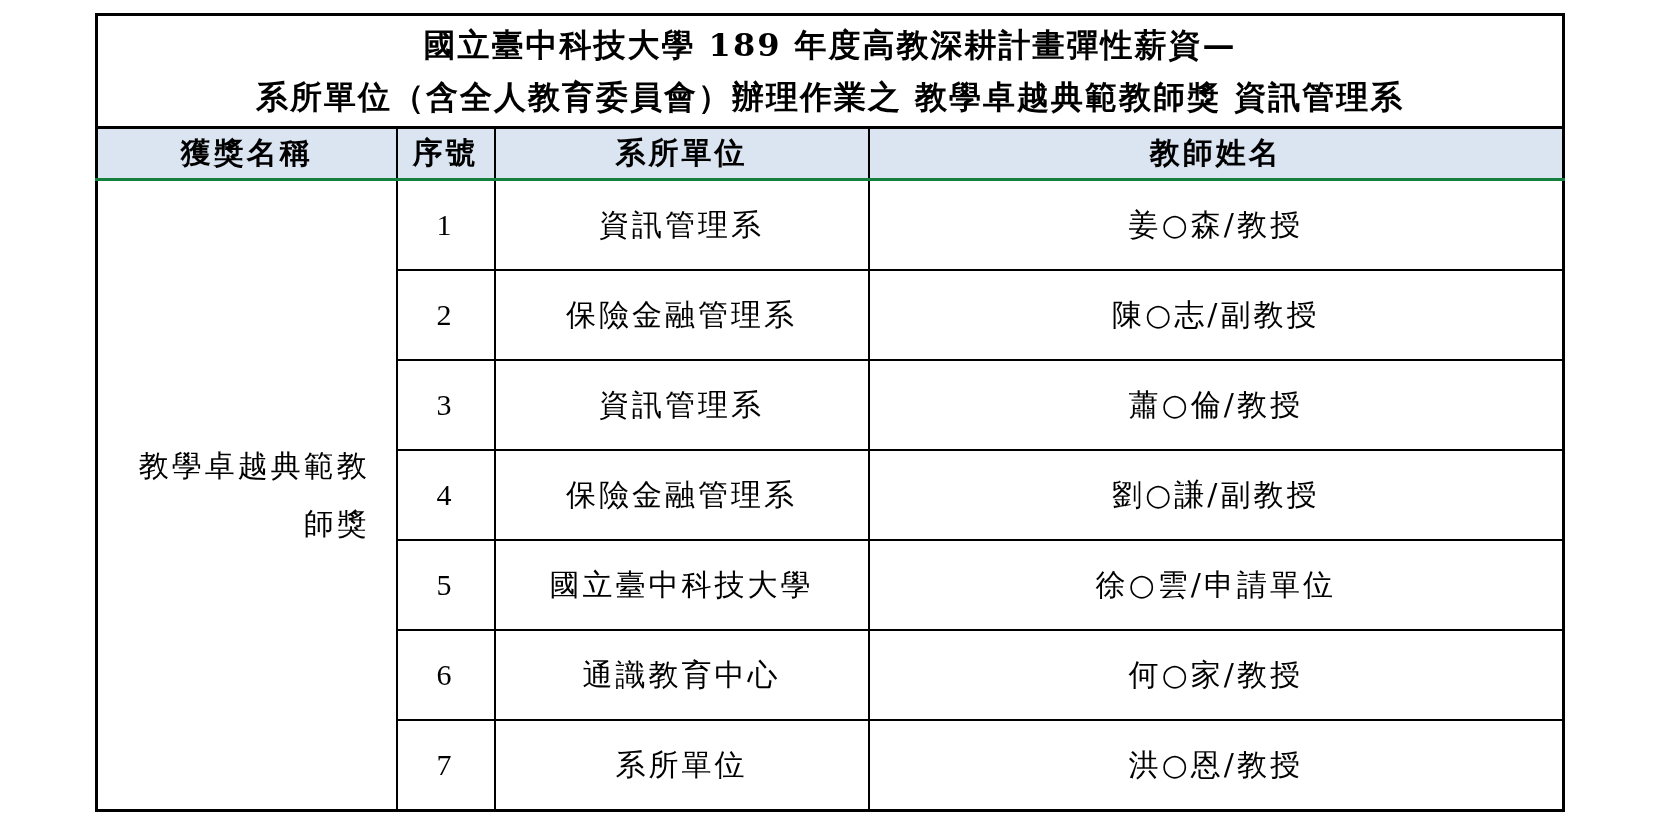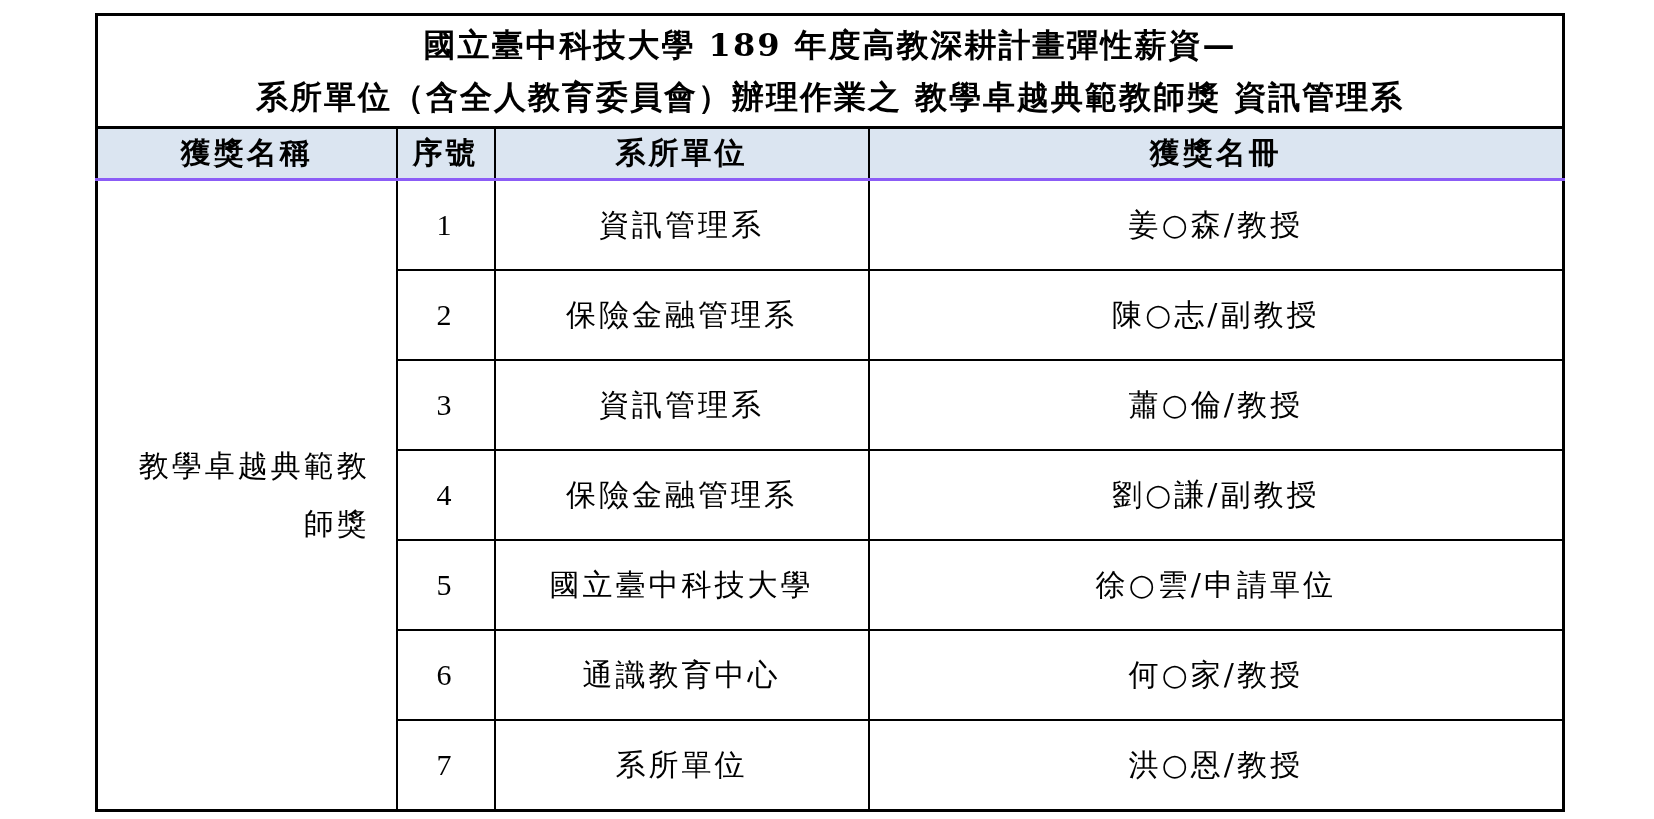--- a/index.html
+++ b/index.html
@@ -46,21 +46,21 @@
     line-height: 52px;
     letter-spacing: 2px;
     white-space: nowrap;
   }
   
   tr.header-row th {
     height: 49px;
     font-weight: bold;
     font-size: 30px;
     letter-spacing: 3px;
-    border-bottom: 3px solid #8b5cf6;
+    border-bottom: 3px solid #15803d;
     margin-left: 28px;
   }
   
   tr.data-row td {
     height: 88px;
     font-size: 30px;
     letter-spacing: 3px;
   }
   td.seq-cell {
     font-family: "Liberation Serif", "DejaVu Serif", serif;
@@ -93,21 +93,21 @@
       <tr class="title-row">
         <td colspan="4">
           <div class="title-line">國立臺中科技大學 189 年度高教深耕計畫彈性薪資—</div>
           <div class="title-line">系所單位（含全人教育委員會）辦理作業之 教學卓越典範教師獎 資訊管理系</div>
         </td>
       </tr>
       <tr class="header-row" style="background-color: rgb(219, 229, 241);">
         <th>獲獎名稱</th>
         <th>序號</th>
         <th>系所單位</th>
-        <th>獲獎名冊</th>
+        <th>教師姓名</th>
       </tr>
       <tr class="data-row">
         <td class="award-cell" rowspan="7">
           <span class="award-text">教學卓越典範教師獎</span>
         </td>
         <td class="seq-cell">1</td>
         <td>資訊管理系</td>
         <td>姜○森/教授</td>
       </tr>
       <tr class="data-row">

